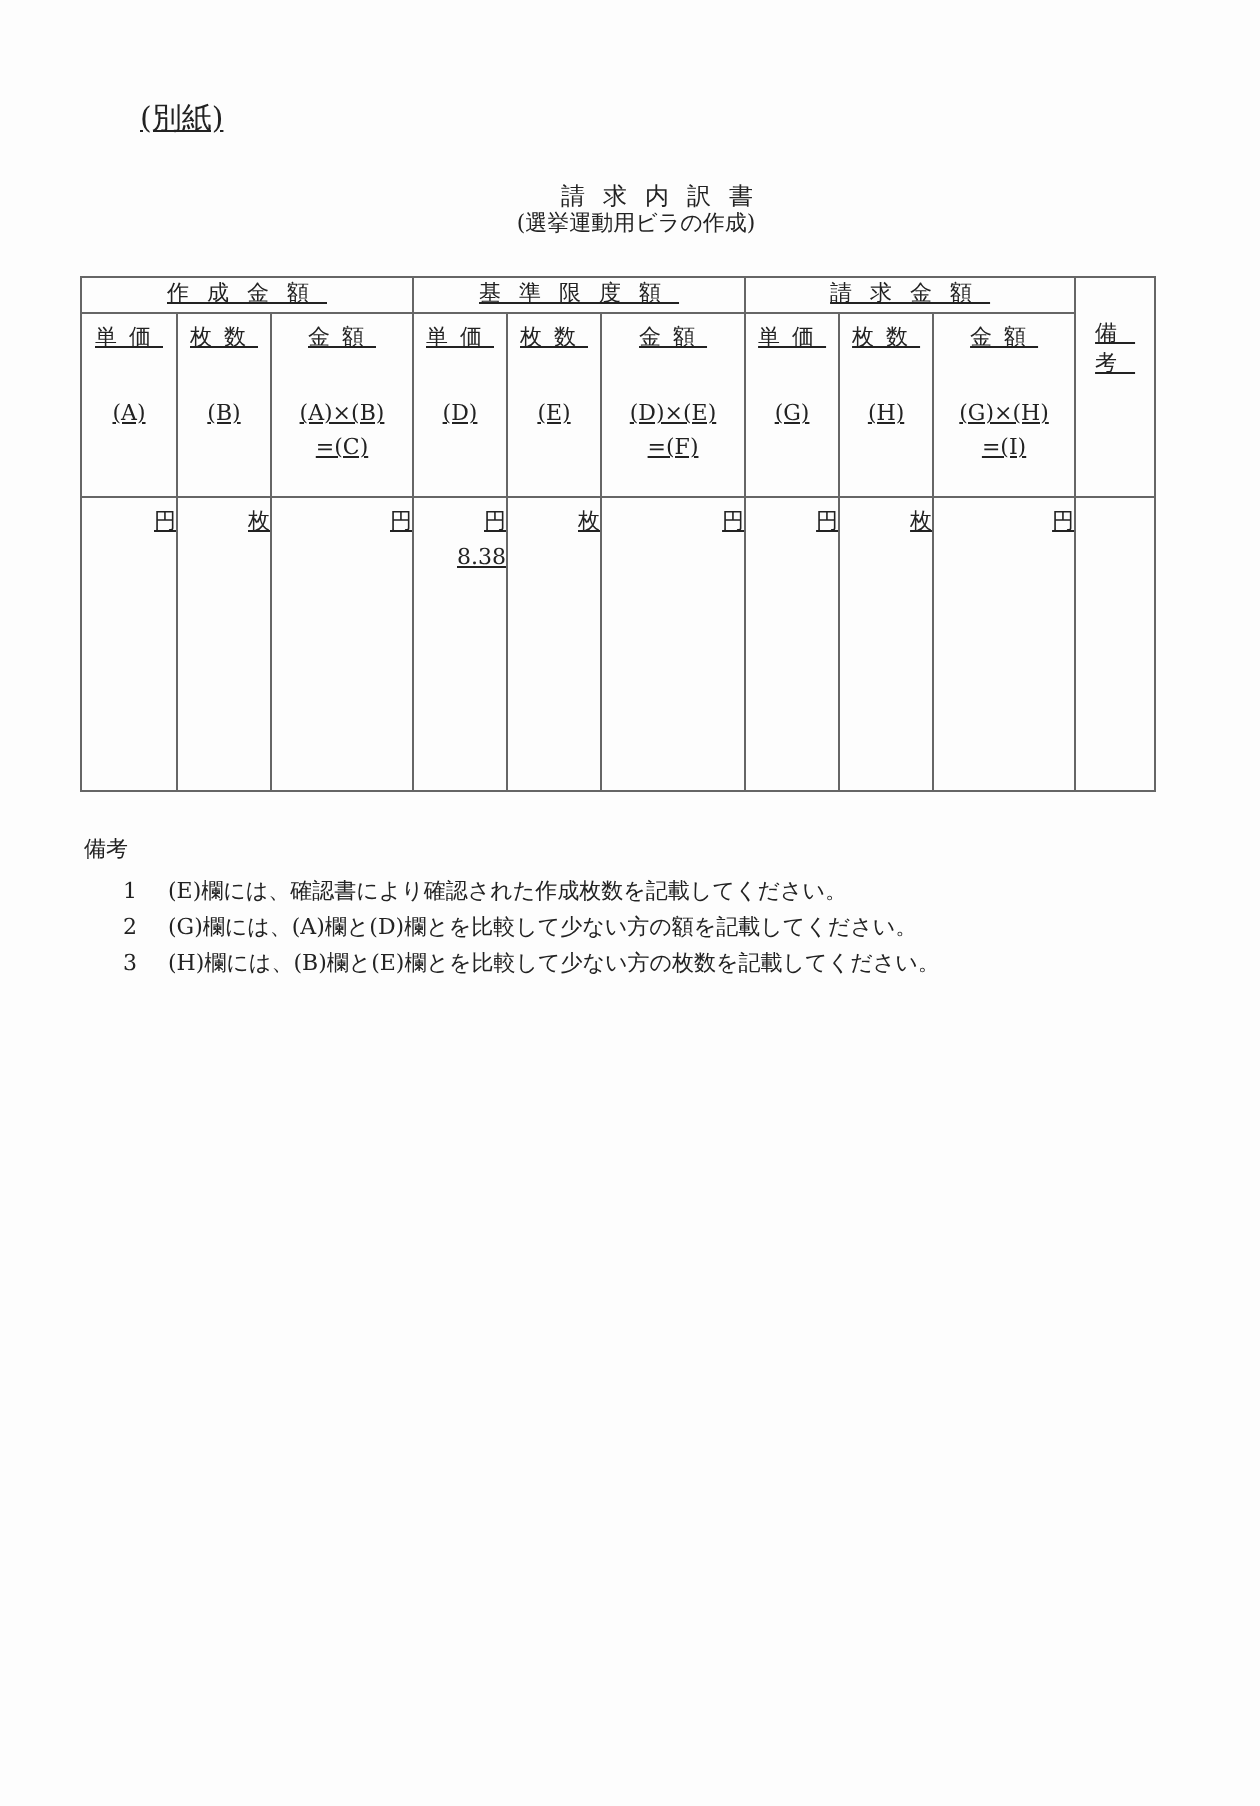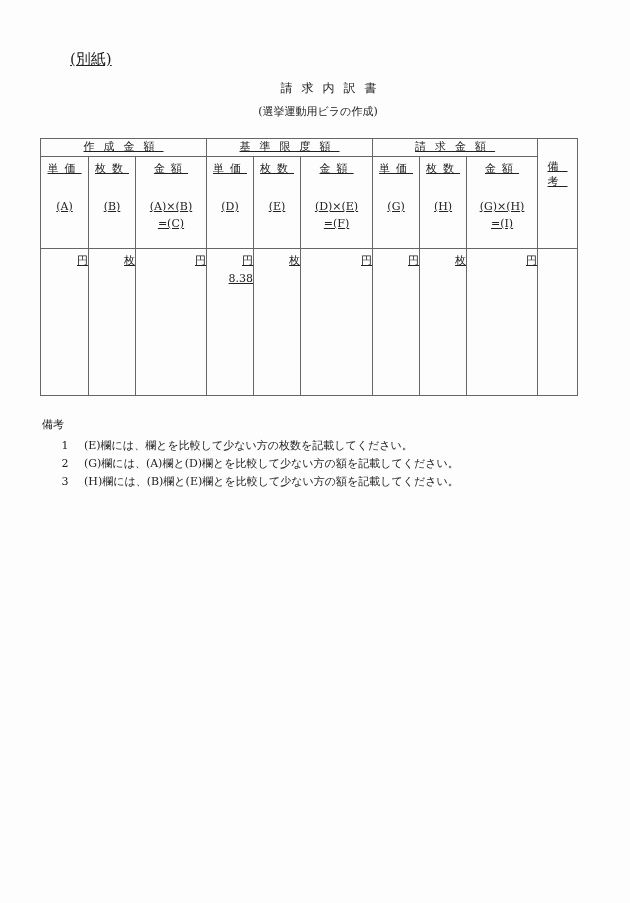--- a/index.html
+++ b/index.html
@@ -1,21 +1,21 @@
 <!DOCTYPE html>
 <html><head>
   <meta charset="utf-8">
   <style>
     html, body { margin: 0; padding: 0; }
     body {
       width: 630px; height: 903px; background: #fdfdfd; position: relative; overflow: hidden;
       font-family: "DejaVu Serif", "Liberation Serif", serif; color: #222; font-size: 11px;
     }
     .attach { position: absolute; left: 70px; top: 50px; font-size: 15px; text-decoration: underline; }
-    .title { position: absolute; left: 0; width: 630px; top: 80px; text-align: center; font-size: 12px; letter-spacing: 9px; padding-left: 36px; box-sizing: border-box; }
+    .title { position: absolute; left: 0; width: 630px; top: 90px; text-align: center; font-size: 12px; letter-spacing: 9px; padding-left: 36px; box-sizing: border-box; }
     .subtitle { position: absolute; left: 0; width: 610px; top: 104px; text-align: center; font-size: 11px; padding-left: 26px; box-sizing: border-box; }
     table.main {
       position: absolute; left: 40px; top: 138px; width: 537px; border-collapse: collapse;
       table-layout: fixed; font-size: 11px;
     }
     table.main td { border: 1px solid #666; padding: 0; vertical-align: top; text-decoration: underline; }
     .h1 td { height: 17px; text-align: center; vertical-align: middle; letter-spacing: 9px; }
     .h2 td { height: 91px; text-align: center; }
     .h2 .lbl { display: block; margin-top: 4px; letter-spacing: 6px; }
     .h2 .code { display: block; margin-top: 22px; line-height: 17px; letter-spacing: 0; }
@@ -135,23 +135,23 @@
         </td>
     <td></td>
   </tr>
 </tbody>
   </table>
 
 <div class="notes">
   <div class="nt-title">備考</div>
   <div class="row">
     <span class="num">1</span>
-    <span>(E)欄には、欄とを比較して少ない方の枚数を記載してください。</span>
+    <span>(E)欄には、確認書により確認された作成枚数を記載してください。</span>
   </div>
   <div class="row">
     <span class="num">2</span>
     <span>(G)欄には、(A)欄と(D)欄とを比較して少ない方の額を記載してください。</span>
   </div>
   <div class="row">
     <span class="num">3</span>
-    <span>(H)欄には、(B)欄と(E)欄とを比較して少ない方の額を記載してください。</span>
+    <span>(H)欄には、(B)欄と(E)欄とを比較して少ない方の枚数を記載してください。</span>
   </div>
 </div>
 
 </body></html>

